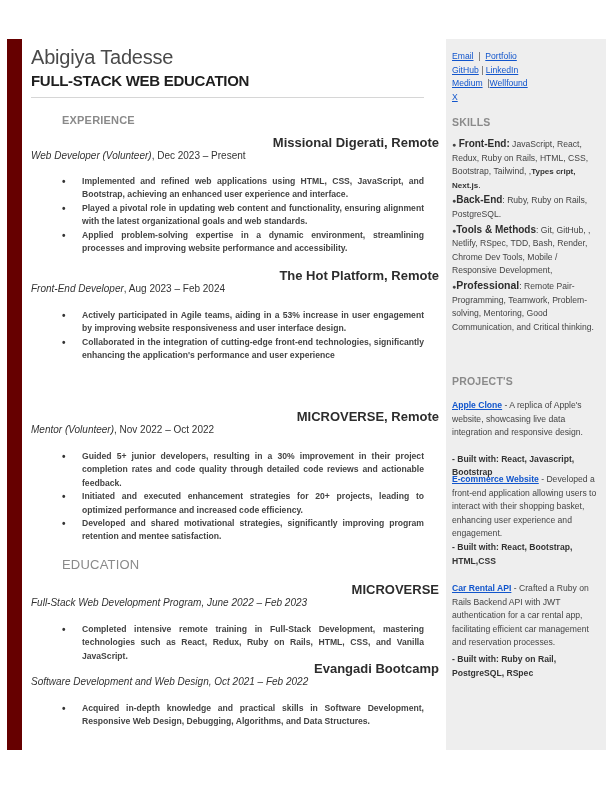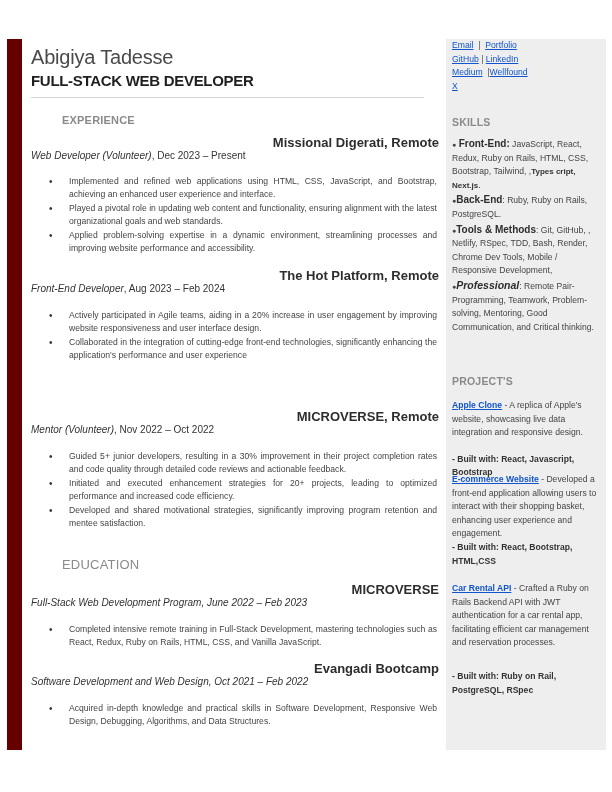--- a/index.html
+++ b/index.html
@@ -15,59 +15,59 @@
   .role { font-size: 15px; font-weight: bold; color: #1f1f1f; margin: 1px 0 0 0; line-height: 20px; letter-spacing: -0.3px; }
   .divider { width: 393px; height: 1px; background: #d6d6d6; margin-top: 6px; }
 
   .section-title { color: #8a8a8a; font-size: 11px; font-weight: bold; letter-spacing: 0.2px; margin: 0; padding-left: 31px; }
   .edu-title { font-size: 13px; font-weight: normal; color: #8a8a8a; }
 
   .job { position: absolute; left: 0; width: 408px; }
   .org { font-size: 13px; font-weight: bold; color: #2d2d2d; line-height: 13px; text-align: right; }
   .pos { font-size: 10px; line-height: 14px; color: #333; }
   .pos i { font-style: italic; }
-  ul.bullets { margin: 2px; padding: 0; list-style: none; }
+  ul.bullets { margin: 15px; padding: 0; list-style: none; font-weight: bold; }
   ul.bullets li { position: relative; padding-left: 36px; font-size: 8.6px; line-height: 13.4px; color: #444; text-align: justify; }
   ul.bullets li::before { content: "\2022"; position: absolute; left: 16px; top: 0; font-size: 10px; color: #333; }
 
   .sb { position: absolute; left: 6px; width: 152px; font-size: 8.6px; line-height: 13.6px; color: #444; }
   .sb a, .link { color: #1155cc; text-decoration: underline; }
   .sep { color: #555; }
   .sb-title { font-size: 10.5px; font-weight: bold; color: #8a8a8a; letter-spacing: 0.2px; }
   .skill-head { font-size: 10px; font-weight: bold; color: #2d2d2d; }
   .proj-link { font-weight: bold; }
   .built { font-weight: bold; color: #333; }
 </style>
 </head>
 <body>
 
 <div class="accent-bar"></div>
 
 <div class="main">
   <h1 class="name">Abigiya Tadesse</h1>
-  <div class="role">FULL-STACK WEB DEVELOPER</div>
+  <div class="role">FULL-STACK WEB EDUCATION</div>
   <div class="divider"></div>
 
   <div class="section-title" style="position:absolute; top:70px;">EXPERIENCE</div>
 
   <div class="job" style="top:92px;">
     <div class="org">Missional Digerati, Remote</div>
     <div class="pos"><i>Web Developer (Volunteer)</i><span>, Dec 2023 – Present</span></div>
     <ul class="bullets" style="margin-top:12px;">
       <li>Implemented and refined web applications using HTML, CSS, JavaScript, and Bootstrap, achieving an enhanced user experience and interface.</li>
       <li>Played a pivotal role in updating web content and functionality, ensuring alignment with the latest organizational goals and web standards.</li>
       <li>Applied problem-solving expertise in a dynamic environment, streamlining processes and improving website performance and accessibility.</li>
     </ul>
   </div>
 
   <div class="job" style="top:225px;">
     <div class="org">The Hot Platform, Remote</div>
     <div class="pos"><i>Front-End Developer</i><span>, Aug 2023 –  Feb 2024</span></div>
     <ul class="bullets" style="margin-top:13px;">
-      <li>Actively participated in Agile teams, aiding in a 20% increase in user engagement by improving website responsiveness and user interface design.</li>
+      <li>Actively participated in Agile teams, aiding in a 53% increase in user engagement by improving website responsiveness and user interface design.</li>
       <li>Collaborated in the integration of cutting-edge front-end technologies, significantly enhancing the application's performance and user experience</li>
     </ul>
   </div>
 
   <div class="job" style="top:366px;">
     <div class="org">MICROVERSE, Remote</div>
     <div class="pos"><i>Mentor (Volunteer)</i><span>, Nov 2022 – Oct 2022</span></div>
     <ul class="bullets" style="margin-top:13px;">
       <li>Guided 5+ junior developers, resulting in a 30% improvement in their project completion rates and code quality through detailed code reviews and actionable feedback.</li>
       <li>Initiated and executed enhancement strategies for 20+ projects, leading to optimized performance and increased code efficiency.</li>
@@ -88,21 +88,21 @@
   <div class="job" style="top:618px;">
     <div class="org">Evangadi Bootcamp</div>
     <div class="pos"><i>Software Development and Web Design, Oct 2021 – Feb 2022</i></div>
     <ul class="bullets" style="margin-top:13px;">
       <li>Acquired in-depth knowledge and practical skills in Software Development, Responsive Web Design, Debugging, Algorithms, and Data Structures.</li>
     </ul>
   </div>
 </div>
 
 <div class="sidebar">
-  <div class="sb" style="top:0;">
+  <div class="sb" style="top:11px;">
     <div>
       <a>Email</a>
       &nbsp;<span class="sep">|</span>&nbsp;
       <a>Portfolio</a>
     </div>
     <div>
       <a>GitHub</a>
       <span class="sep">|</span>
       <a>LinkedIn</a>
     </div>
@@ -122,33 +122,33 @@
       <span style="font-size:7px;">●</span>
       <span class="skill-head">Front-End:</span><span> JavaScript, React, Redux, Ruby on Rails,  HTML, CSS, Bootstrap, Tailwind, ,</span><b style="font-size:8px;color:#333;">Types cript, Next.js</b><span>.</span>
     </div>
     <div style="margin-top:1px;">
       <span style="font-size:7px;">●</span><span class="skill-head">Back-End</span><span>: Ruby, Ruby on Rails, PostgreSQL.</span>
     </div>
     <div style="margin-top:1px;">
       <span style="font-size:7px;">●</span><span class="skill-head">Tools &amp; Methods</span><span>: Git, GitHub, , Netlify,  RSpec, TDD, Bash, Render,  Chrome Dev Tools, Mobile / Responsive Development,</span>
     </div>
     <div style="margin-top:1px;">
-      <span style="font-size:7px;">●</span><span class="skill-head" style="font-weight:bold;font-size:10.5px;font-style:italic;">Professional</span><span>: Remote Pair-Programming, Teamwork, Problem-solving, Mentoring, Good Communication, and Critical thinking.</span>
+      <span style="font-size:7px;">●</span><span class="skill-head" style="font-weight:bold;font-size:10.5px;">Professional</span><span>: Remote Pair-Programming, Teamwork, Problem-solving, Mentoring, Good Communication, and Critical thinking.</span>
     </div>
   </div>
 
   <div class="sb sb-title" style="top:336px;">PROJECT'S</div>
 
   <div class="sb" style="top:360px;">
     <div><a class="proj-link">Apple Clone</a><span> - A replica of Apple's website, showcasing live data integration and responsive design.</span></div>
     <div class="built" style="margin-top:13px;">- Built with: React, Javascript, Bootstrap</div>
   </div>
 
   <div class="sb" style="top:434px;">
     <div><a class="proj-link">E-commerce Website</a><span>   - Developed a front-end application allowing users to interact with their shopping basket, enhancing user experience and engagement.</span></div>
     <div class="built">- Built with: React, Bootstrap, HTML,CSS</div>
   </div>
 
   <div class="sb" style="top:543px;">
     <div><a class="proj-link">Car Rental API</a><span> - Crafted a Ruby on Rails Backend API with JWT authentication for a car rental app, facilitating efficient car management and reservation processes.</span></div>
-    <div class="built" style="margin-top:20px;">- Built with: Ruby on Rail, PostgreSQL, RSpec</div>
+    <div class="built" style="margin-top:3px;">- Built with: Ruby on Rail, PostgreSQL, RSpec</div>
   </div>
 </div>
 
 </body></html>

